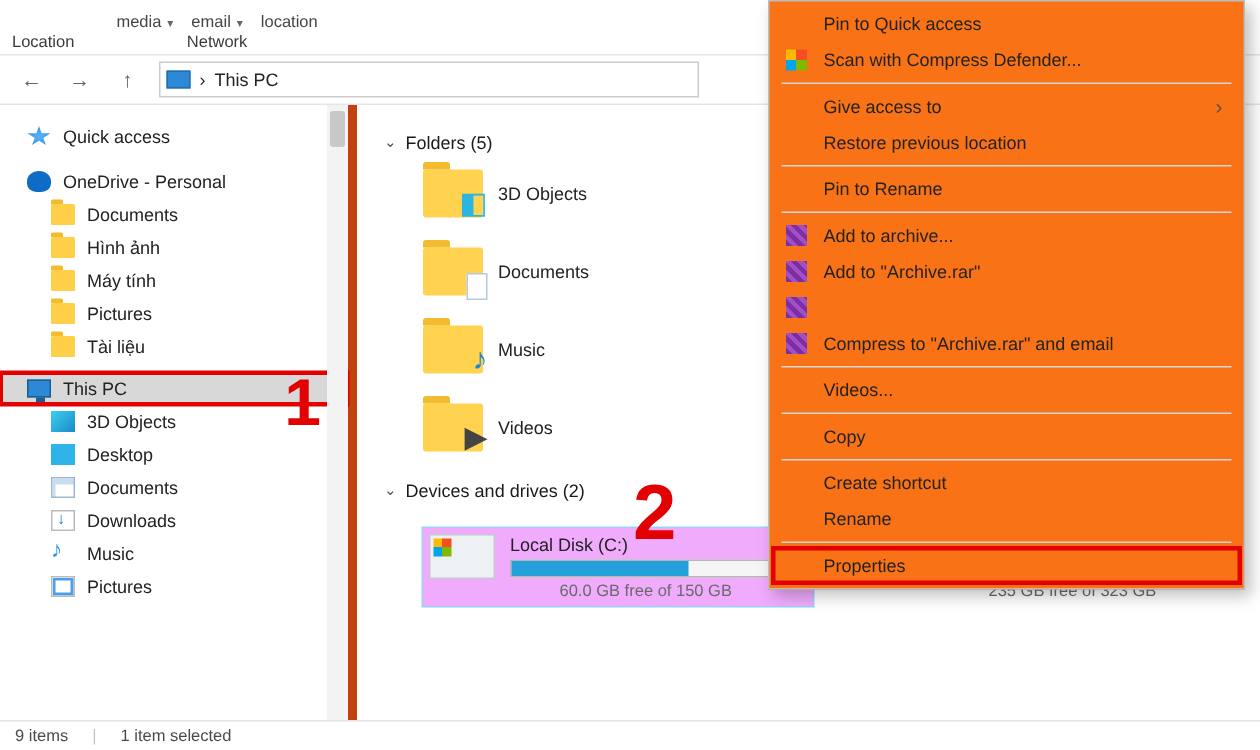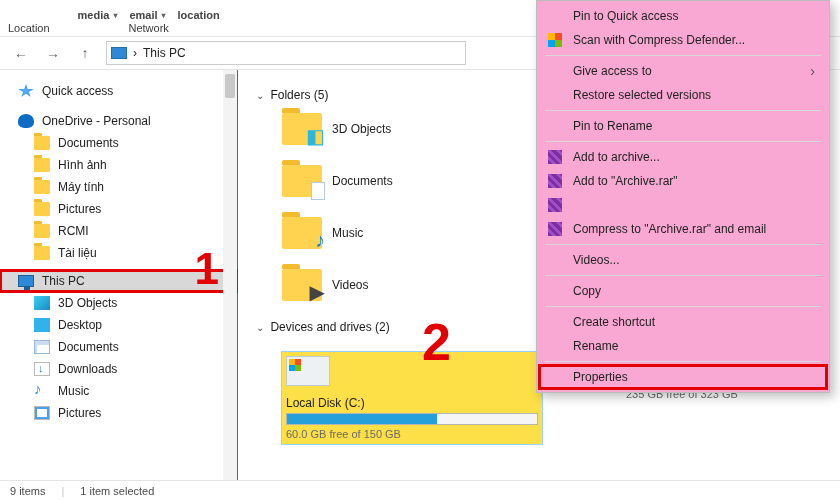--- a/index.html
+++ b/index.html
@@ -1,30 +1,30 @@
 <!DOCTYPE html>
 <html><head>
 <meta charset="utf-8">
 <style>
   * { box-sizing: border-box; margin: 0; padding: 0; font-family: "Segoe UI", Tahoma, sans-serif; }
   body { width: 840px; height: 500px; background: #fff; overflow: hidden; font-size: 12px; color: #222; position: relative; }
   .ribbon { height: 36px; display: flex; align-items: flex-end; padding: 0 8px 2px; gap: 28px; font-size: 11px; color: #444; }
   .ribbon-group { display: flex; flex-direction: column; align-items: center; gap: 1px; }
-  .ribbon-item { display: flex; align-items: center; gap: 2px; font-weight: bold; }
+  .ribbon-item { display: flex; align-items: center; gap: 2px; }
   .ribbon-label { color: #3a3a3a; }
   .dd::after { content: "▾"; font-size: 8px; margin-left: 2px; color: #666; }
   .rib-icon { width: 16px; height: 16px; background:#4aa0ea; border-radius:2px; }
   .rib-monitor { width: 22px; height: 14px; background:#3b87d6; border:1px solid #2a5f98; position:relative; }
   .rib-monitor::after { content:""; position:absolute; bottom:-4px; left:7px; width:6px; height:3px; background:#2a5f98; }
   .addrbar { height: 34px; display: flex; align-items: center; gap: 10px; padding: 0 10px; border-top: 1px solid #e5e5e5; border-bottom: 1px solid #e5e5e5; }
   .navbtn { width: 22px; height: 22px; display:flex; align-items:center; justify-content:center; color:#666; font-size:14px; cursor:default; }
   .addr { flex: 0 0 360px; height: 24px; border: 1px solid #ccc; display: flex; align-items: center; padding: 0 4px; gap: 6px; }
   .pcicon { width:16px; height:12px; background:#2d89d6; border:1px solid #236fab; }
   .main { display: flex; height: 412px; }
-  .sidebar { width: 238px; padding: 10px 0 0 0; position:relative; border-right:1px solid #c2410c; }
+  .sidebar { width: 238px; padding: 10px 0 0 0; position:relative; border-right:6px solid #c2410c; }
   .scrollstub { position:absolute; right:0; top:0; width:14px; height:100%; background:#f3f3f3; }
   .scrollthumb { position:absolute; right:2px; top:4px; width:10px; height:24px; background:#c8c8c8; border-radius:2px; }
   .sn { display:flex; align-items:center; gap:8px; height:22px; padding-left: 18px; cursor:default; }
   .sn.lvl2 { padding-left: 34px; }
   .sn.sel { background:#d8d8d8; }
   .sn.hl { outline:3px solid #e20000; outline-offset:-2px; }
   .sn .ic { width:16px; height:14px; }
   .ic.star { background: radial-gradient(#5bb1f7,#2b8ae0); clip-path: polygon(50% 0,61% 35%,98% 35%,68% 57%,79% 91%,50% 70%,21% 91%,32% 57%,2% 35%,39% 35%); }
   .ic.cloud { background:#0e6cc4; border-radius:50% 50% 40% 40%; }
   .ic.fold { background:#ffcf48; border-radius:1px; position:relative; }
@@ -44,29 +44,29 @@
   .content { flex:1; padding: 18px 8px 0 18px; position:relative; }
   .sect { display:flex; align-items:center; gap:6px; color:#1a1a1a; margin-bottom:8px; font-size:12px; }
   .sect .chev { color:#4a4a4a; font-size:10px; }
   .grid { margin-left:26px; display:flex; flex-direction:column; gap:14px; }
   .tile { display:flex; align-items:center; gap:10px; height:38px; }
   .bigfold { width:40px; height:32px; background:#ffd250; border-radius:2px; position:relative; }
   .bigfold::before { content:""; position:absolute; top:-5px; left:0; width:18px; height:5px; background:#f3bc2e; border-radius:2px 2px 0 0;}
   .bigfold .ov { position:absolute; right:-3px; bottom:-3px; font-size:20px; }
   .drives { margin:18px 0 0 26px; display:flex; gap:26px; }
   .drive { display:flex; gap:10px; width:260px; padding:4px; }
-  .drive.sel { background:#fde047; outline:1px solid #99d1ff;flex-direction:column; }
+  .drive.sel { background:#f0abfc; outline:1px solid #99d1ff; }
   .hdd { width:44px; height:30px; background:#eef1f4; border:1px solid #c4c9ce; position:relative; }
   .hdd.win::after { content:""; position:absolute; left:2px; top:2px; width:12px; height:12px; background:conic-gradient(#f25022 0 25%,#7fba00 0 50%,#00a4ef 0 75%,#ffb900 0); }
   .dinfo { display:flex; flex-direction:column; gap:3px; flex:1; }
   .pbar { height:12px; border:1px solid #b5b5b5; background:#f5f5f5; }
   .pbar > div { height:100%; background:#26a0da; }
-  .dfree { color:#6a6a6a; font-size:11px; }
+  .dfree { color:#6a6a6a; font-size:11px;margin-left:33px; }
   .mark2 { position:absolute; top:242px; left:184px; font-size:52px; }
-  .ctxmenu { position:absolute; top:0; right:10px; width:294px; background:#f9a8d4; border:1px solid #bcbcbc; box-shadow:4px 4px 10px rgba(0,0,0,.25); padding:3px 2px; font-size:12px; }
+  .ctxmenu { position:absolute; top:0; right:10px; width:318px; background:#f97316; border:1px solid #bcbcbc; box-shadow:4px 4px 10px rgba(0,0,0,.25); padding:3px 2px; font-size:12px; }
   .ctx-i { display:flex; align-items:center; gap:10px; height:24px; padding:0 12px 0 8px; cursor:default; }
   .ctx-i.hl { outline:3px solid #e20000; outline-offset:-2px; }
   .ctx-sep { height:1px; background:#d8d8d8; margin:3px 6px; }
   .ctx-ic { width:16px; height:16px; display:flex; align-items:center; justify-content:center; }
   .shield { width:14px; height:14px; background:conic-gradient(#f25022 0 25%,#7fba00 0 50%,#00a4ef 0 75%,#ffb900 0);}
   .rar { width:14px;height:14px;background:repeating-linear-gradient(45deg,#7b2fa0 0 3px,#a24fc7 3px 6px);}
   .sub::after { content:"›"; margin-left:auto; font-size:14px; color:#555; }
   .status { position:absolute; bottom:0; left:0; height:20px; display:flex; align-items:center; gap:16px; padding:0 10px; font-size:11px; color:#4a4a4a; border-top:1px solid #e4e4e4; width:100%; background:#fff;}
   .status .sep { color:#c4c4c4; }
 </style>
@@ -125,24 +125,20 @@
     <div class="sn lvl2">
         <span class="ic fold"></span>
         <span>Máy tính</span>
       </div>
     <div class="sn lvl2">
         <span class="ic fold"></span>
         <span>Pictures</span>
       </div>
     <div class="sn lvl2">
         <span class="ic fold"></span>
-        <span>RCMI</span>
-      </div>
-    <div class="sn lvl2">
-        <span class="ic fold"></span>
         <span>Tài liệu</span>
       </div>
     <div style="height:6px"></div>
     <div class="sn sel hl">
       <span class="ic pc"></span>
       <span>This PC</span>
     </div>
     <div class="sn lvl2">
         <span class="ic obj3d"></span>
         <span>3D Objects</span>
@@ -245,21 +241,21 @@
       </span>
       <span>Scan with Compress Defender...</span>
     </div>
   <div class="ctx-sep"></div>
   <div class="ctx-i sub">
       <span class="ctx-ic"></span>
       <span>Give access to</span>
     </div>
   <div class="ctx-i">
       <span class="ctx-ic"></span>
-      <span>Restore selected versions</span>
+      <span>Restore previous location</span>
     </div>
   <div class="ctx-sep"></div>
   <div class="ctx-i">
       <span class="ctx-ic"></span>
       <span>Pin to Rename</span>
     </div>
   <div class="ctx-sep"></div>
   <div class="ctx-i">
       <span class="ctx-ic">
         <span class="rar"></span>

